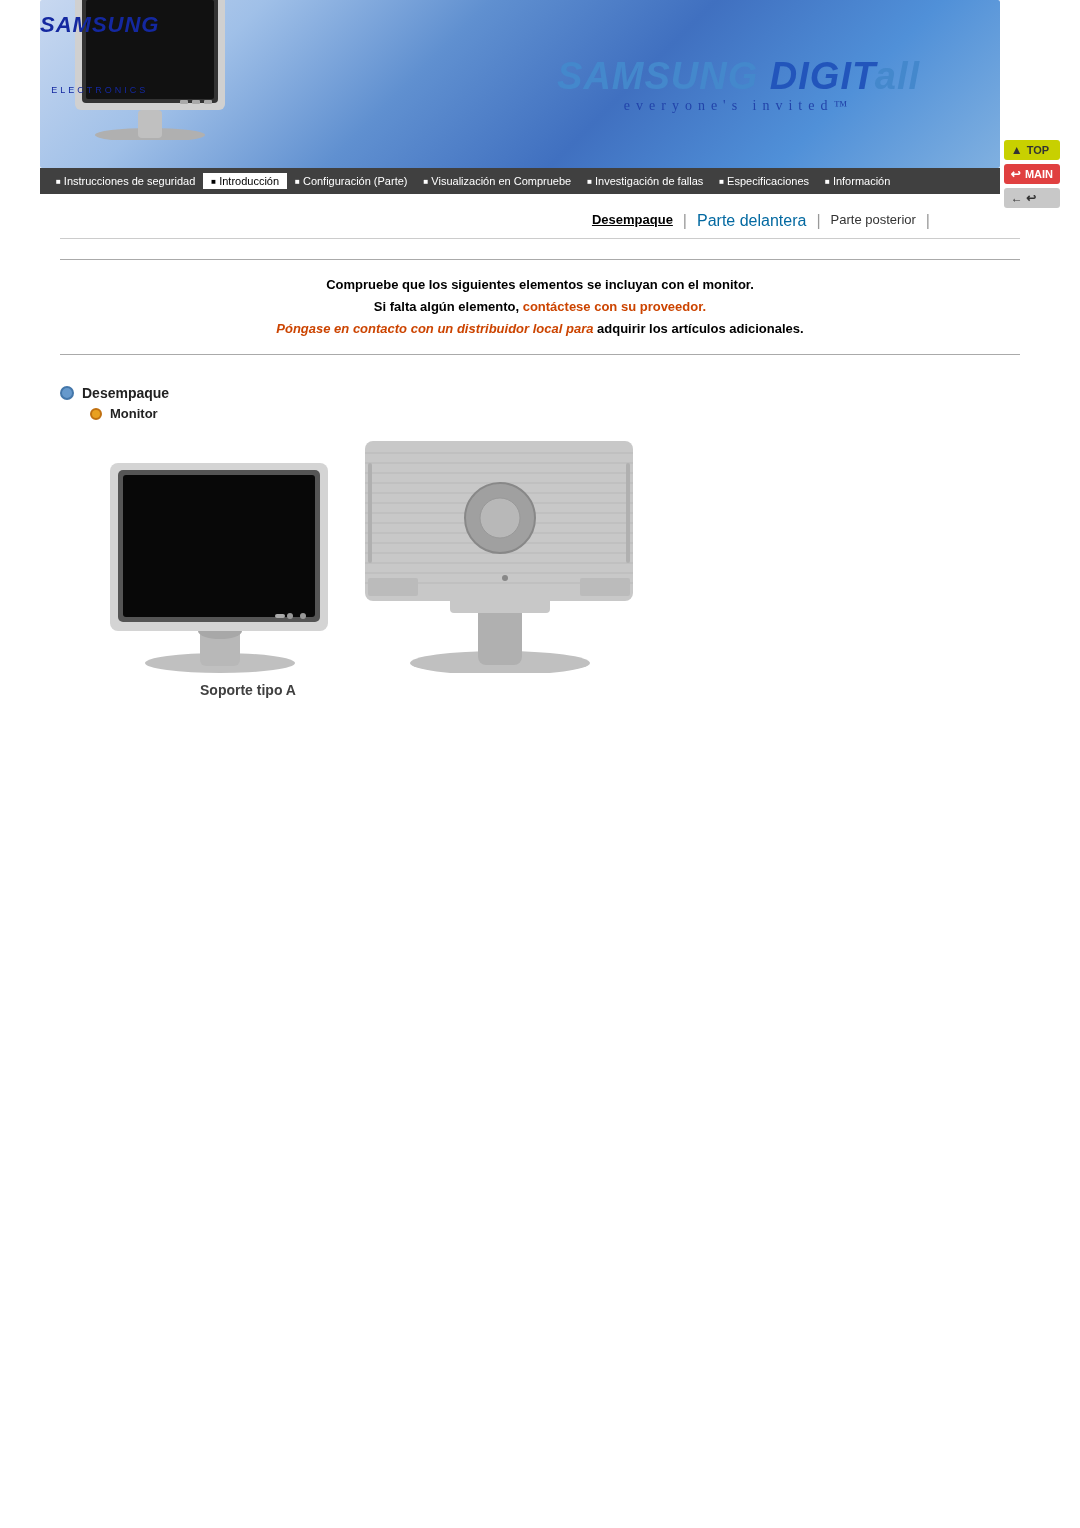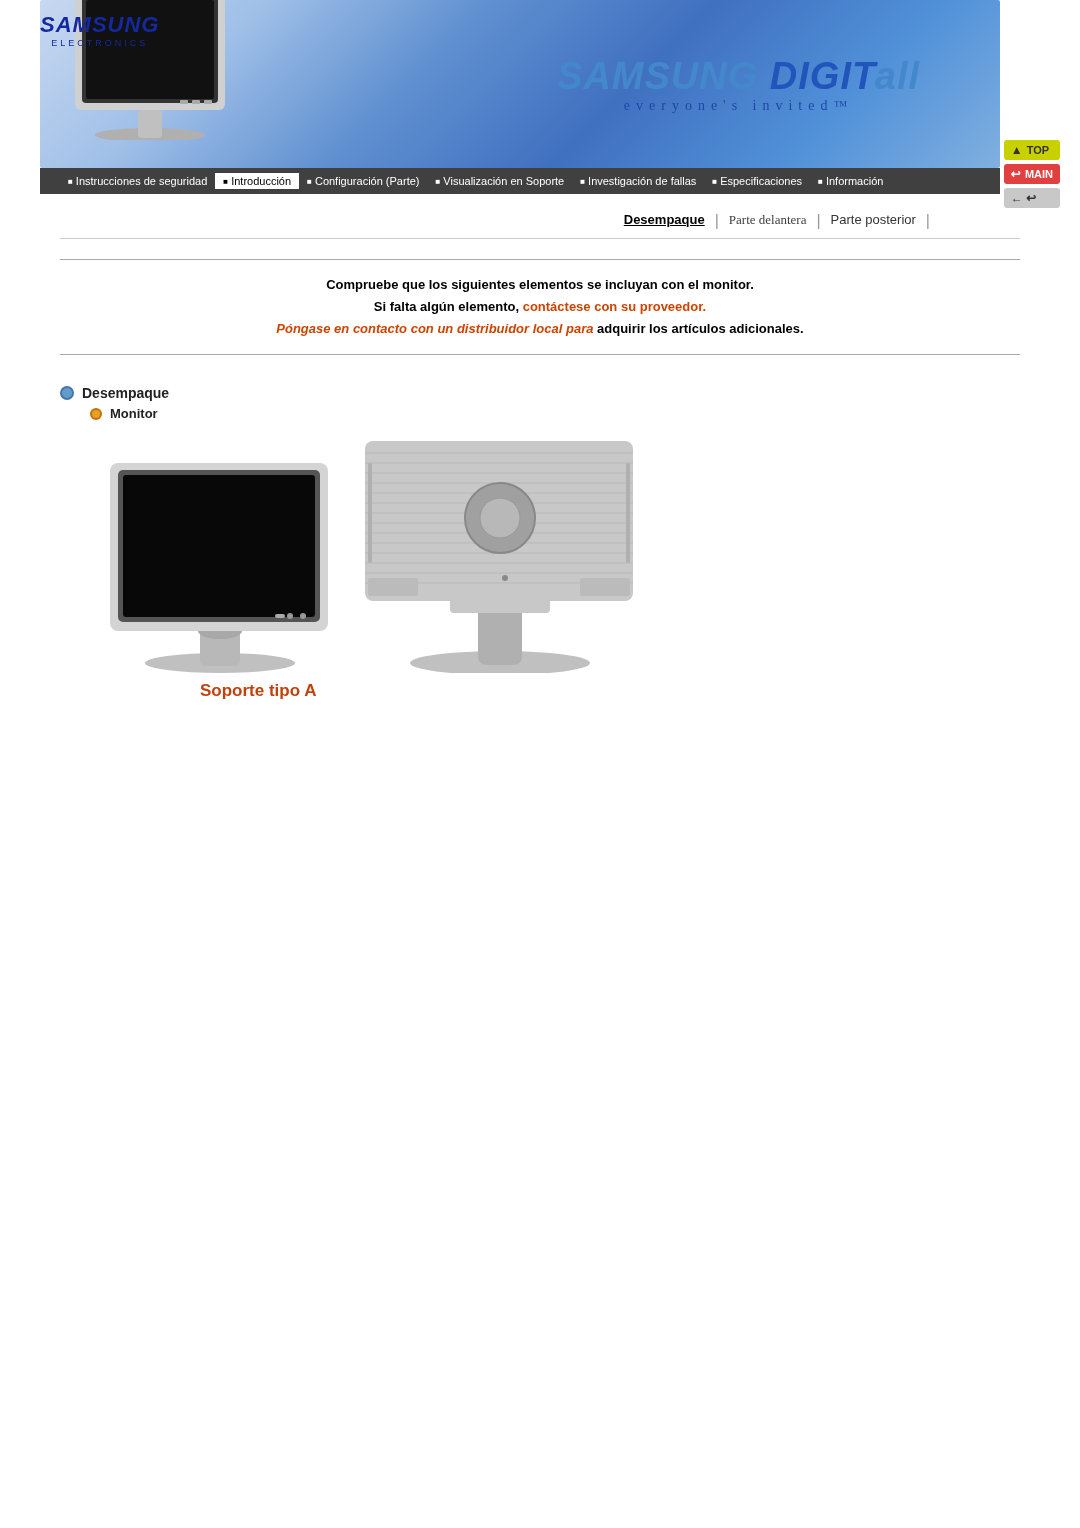--- a/index.html
+++ b/index.html
@@ -28,20 +28,21 @@
       font-weight: 900;
       color: #1428A0;
       letter-spacing: 1px;
       font-style: italic;
     }
     .samsung-electronics-text {
       font-size: 9px;
       color: #1428A0;
       letter-spacing: 3px;
       text-align: center;
+      margin-top: 47px;
     }
 
     .banner {
       width: 960px;
       height: 168px;
       margin-left: 40px;
       background: linear-gradient(135deg, #c8d8f0 0%, #a0c0e8 20%, #6090d0 40%, #4070c0 60%, #5090d8 80%, #80b0e0 100%);
       position: relative;
       overflow: hidden;
       border-radius: 2px;
@@ -75,21 +76,21 @@
       color: #2244aa;
       letter-spacing: 6px;
       font-family: Georgia, serif;
     }
 
     
     .nav-bar {
       width: 960px;
       margin-left: 40px;
       background: #404040;
-      padding: 5px 20px;
+      padding: 5px 8px;
       display: flex;
       align-items: center;
       gap: 0;
       flex-wrap: wrap;
     }
     .nav-item {
       color: #fff;
       font-size: 11px;
       padding: 2px 8px;
       cursor: pointer;
@@ -229,23 +230,23 @@
     }
 
     
     .monitor-illus {
       display: flex;
       flex-direction: column;
       align-items: center;
     }
 
     .caption {
-      font-size: 17px;
-      font-weight: bold;
-      color: #c2410c;
+      font-size: 14px;
+      font-weight: bold;
+      color: #404040;
       margin-top: 10px;
       text-align: center;
     }
   </style>
 </head>
 <body>
 
 <div class="header-area">
   <div class="samsung-logo-area">
     <div class="samsung-logo-text">SAMSUNG</div>
@@ -297,38 +298,38 @@
     <div class="nav-item">
       <span>Instrucciones de seguridad</span>
     </div>
     <div class="nav-item active">
       <span>Introducción</span>
     </div>
     <div class="nav-item">
       <span>Configuración (Parte)</span>
     </div>
     <div class="nav-item">
-      <span>Visualización en Soporte</span>
+      <span>Visualización en Compruebe</span>
     </div>
     <div class="nav-item">
       <span>Investigación de fallas</span>
     </div>
     <div class="nav-item">
       <span>Especificaciones</span>
     </div>
     <div class="nav-item">
       <span>Información</span>
     </div>
   </div>
 </div>
 
 <div style="display:flex; justify-content:flex-end; padding-right:80px; margin-top:18px; margin-bottom:5px; border-bottom: 1px solid #ccc; padding-bottom:8px; margin-left:60px; margin-right:60px;">
   <span class="bc-active" style="font-size:13px; font-weight:bold; text-decoration:underline; cursor:pointer;">Desempaque</span>
   <span style="color:#999; margin:0 10px;">|</span>
-  <span style="font-size:13px; color:#404040; cursor:pointer;font-family:Liberation Serif, serif;">Parte delantera</span>
+  <span style="font-size:16px; color:#0369a1; cursor:pointer;">Parte delantera</span>
   <span style="color:#999; margin:0 10px;">|</span>
   <span style="font-size:13px; color:#333; cursor:pointer;">Parte posterior</span>
   <span style="color:#999; margin:0 10px;">|</span>
 </div>
 
 <div class="content-area">
 
   <div class="info-box">
     <div class="line1">Compruebe que los siguientes elementos se incluyan con el monitor.</div>
     <div>

